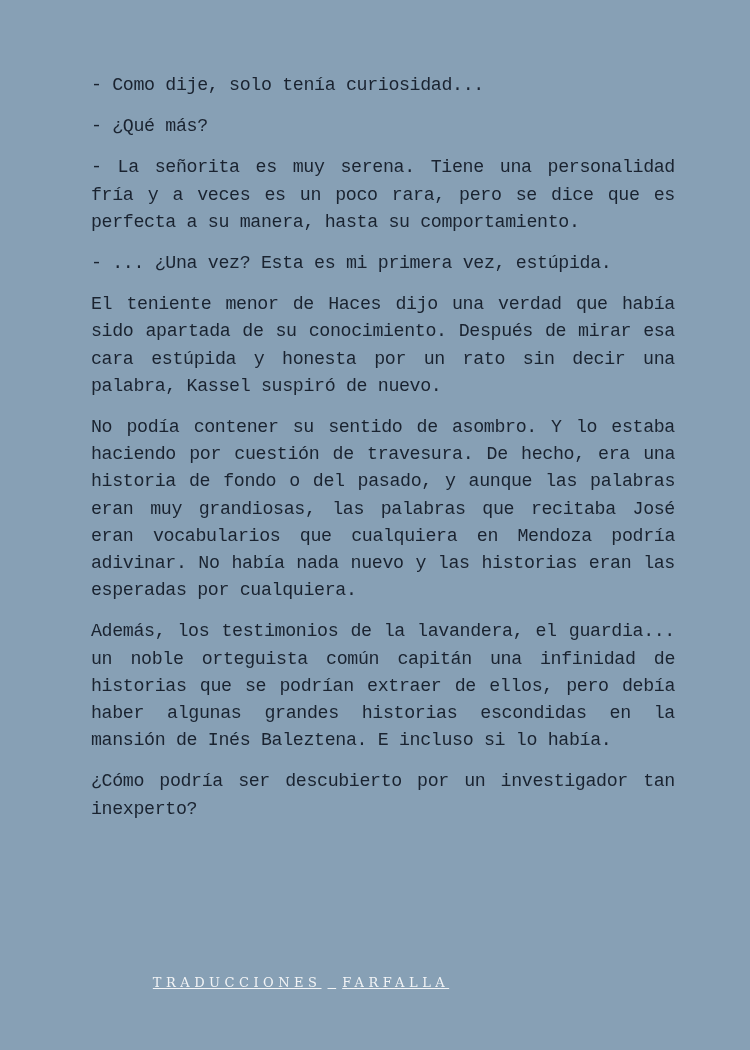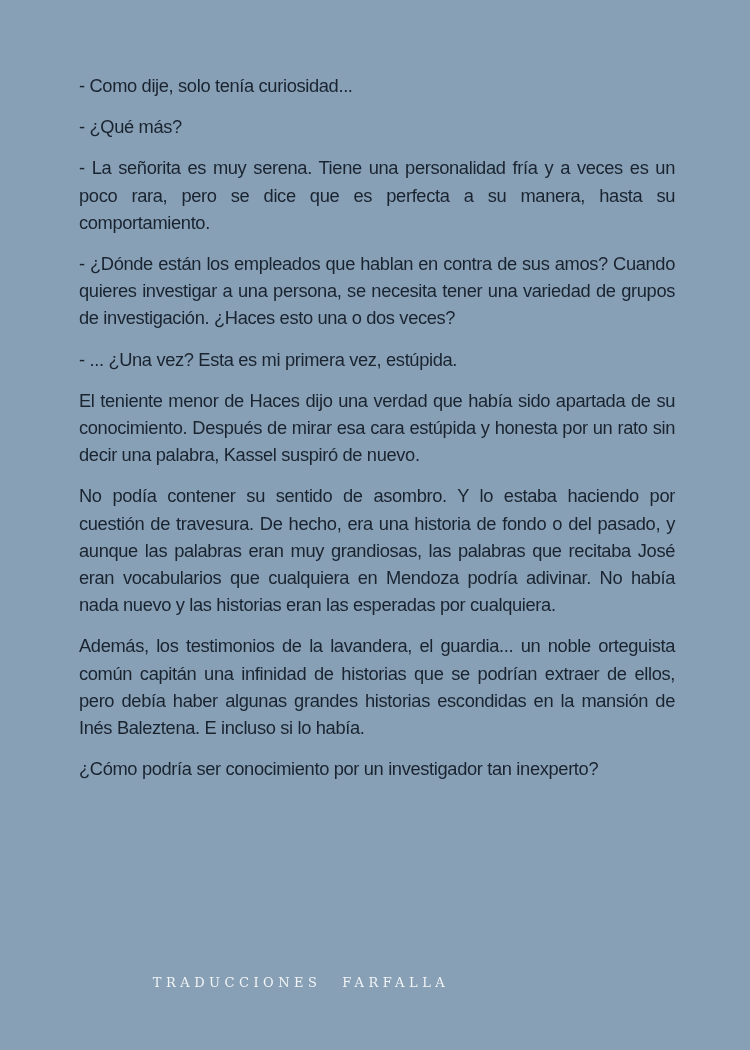--- a/index.html
+++ b/index.html
@@ -13,53 +13,53 @@
       overflow: hidden;
       position: relative;
     }
     .page {
       position: absolute;
       left: 75px;
       top: 72px;
       width: 600px;
     }
     .para {
-      font-family: Liberation Sans, sans-serif;
+      font-family: Liberation Mono, monospace;
       font-size: 18.3px;
       line-height: 27.2px;
       color: #1a2330;
       text-align: justify;
-      margin: 0 0 14px 4px;
+      margin: 0 0 14px 16px;
       letter-spacing: -0.35px;
       word-spacing: 0px;
     }
     .footer {
       position: absolute;
       left: 0;
       width: 602px;
       top: 975px;
       text-align: center;
       font-family: "DejaVu Serif", serif;
       font-size: 13px;
       letter-spacing: 4.5px;
       color: #f2f4f6;
+      text-decoration: underline;
     }
     .footer span { margin: 0 6px; }
   </style>
 </head>
 <body>
 
 <div class="page">
   <p class="para">- Como dije, solo tenía curiosidad...</p>
   <p class="para">- ¿Qué más?</p>
   <p class="para">- La señorita es muy serena. Tiene una personalidad fría y a veces es un poco rara, pero se dice que es perfecta a su manera, hasta su comportamiento.</p>
-  <p class="para">- ¿Dónde están los empleados que hablan en contra de sus amos? Cuando quieres investigar a una persona, se necesita tener una variedad de grupos de investigación. ¿Haces esto una o dos veces?</p>
   <p class="para">- ... ¿Una vez? Esta es mi primera vez, estúpida.</p>
   <p class="para">El teniente menor de Haces dijo una verdad que había sido apartada de su conocimiento. Después de mirar esa cara estúpida y honesta por un rato sin decir una palabra, Kassel suspiró de nuevo.</p>
   <p class="para">No podía contener su sentido de asombro. Y lo estaba haciendo por cuestión de travesura. De hecho, era una historia de fondo o del pasado, y aunque las palabras eran muy grandiosas, las palabras que recitaba José eran vocabularios que cualquiera en Mendoza podría adivinar. No había nada nuevo y las historias eran las esperadas por cualquiera.</p>
   <p class="para">Además, los testimonios de la lavandera, el guardia... un noble orteguista común capitán una infinidad de historias que se podrían extraer de ellos, pero debía haber algunas grandes historias escondidas en la mansión de Inés Baleztena. E incluso si lo había.</p>
-  <p class="para">¿Cómo podría ser conocimiento por un investigador tan inexperto?</p>
+  <p class="para">¿Cómo podría ser descubierto por un investigador tan inexperto?</p>
 </div>
 
 <div class="footer">
   <span>TRADUCCIONES</span>
   <span>FARFALLA</span>
 </div>
 
 </body></html>

